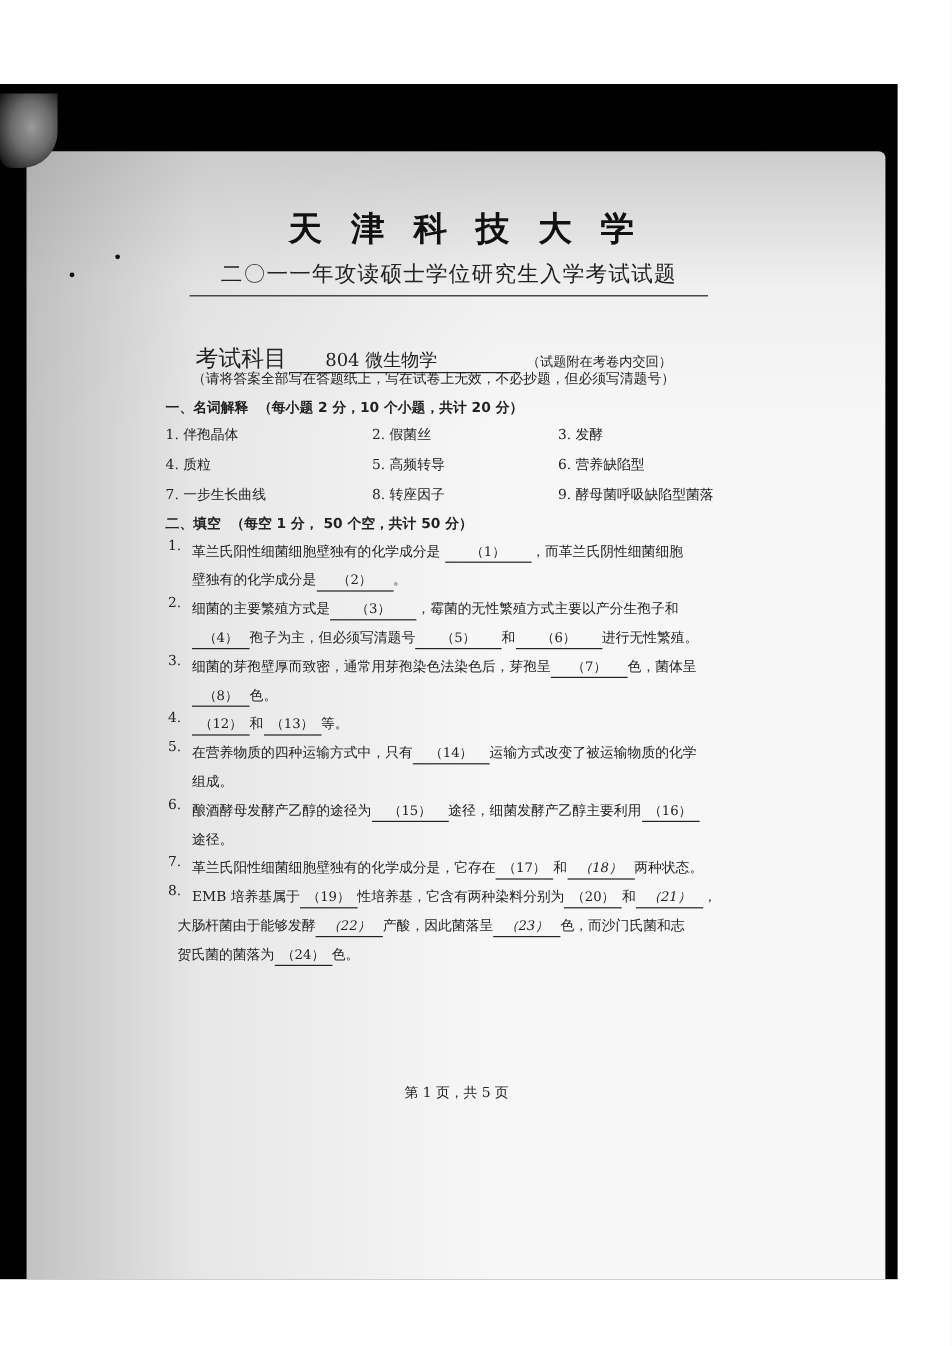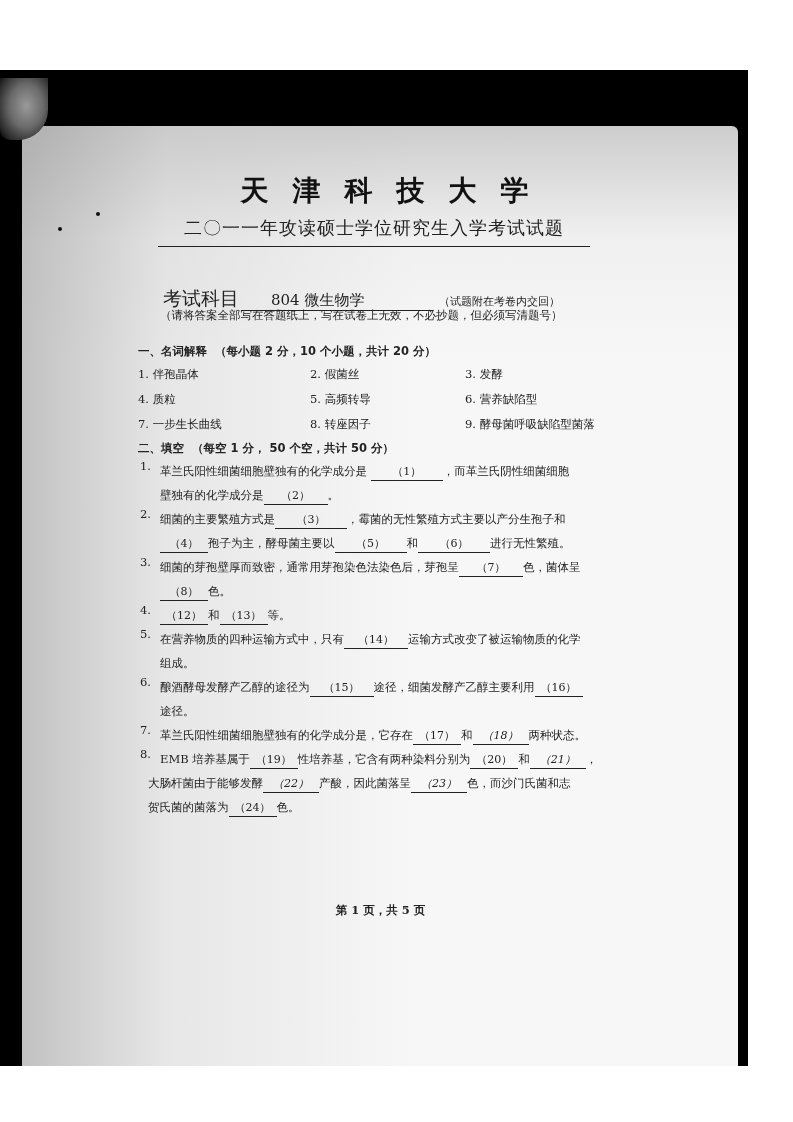--- a/index.html
+++ b/index.html
@@ -46,37 +46,37 @@
     .subject-row .label { font-size: 19px; }
     .subject-row .underline {
       display: inline-block; border-bottom: 1.5px solid #222; width: 192px; padding-left: 30px;
       box-sizing: border-box; font-size: 15px; margin-left: 2px;
     }
     .subject-row .note { font-size: 11px; margin-left: 6px; }
     .instruction {
       position: absolute; left: 160px; top: 308px; font-size: 11.5px; color: #222; white-space: nowrap;
     }
 
-    .content { position: absolute; left: 138px; top: 340px; width: 490px; font-size: 11.5px; color: #222; }
+    .content { position: absolute; left: 138px; top: 328px; width: 490px; font-size: 11.5px; color: #222; }
     .section-head { font-family: "DejaVu Sans", sans-serif; font-weight: bold; font-size: 11.5px; height: 22px; line-height: 22px; }
     .section-head .sub { font-weight: bold; margin-left: 8px; }
     .terms { display: grid; grid-template-columns: 172px 155px 160px; }
     .term { height: 25px; line-height: 25px; white-space: nowrap; }
 
     .q { position: relative; padding-left: 22px; }
     .q .num { position: absolute; left: 2px; top: 0; }
     .q .line { height: 24px; line-height: 24px; white-space: nowrap; }
     .blank {
       display: inline-block; border-bottom: 1px solid #222; text-align: center;
       line-height: 16px; font-size: 11px;
     }
     .w48 { width: 48px; } .w56 { width: 56px; font-style: italic; } .w64 { width: 64px; } .w72 { width: 72px; }
 
     .footer {
-      position: absolute; left: 0; width: 761px; top: 903px; text-align: center; font-size: 11.5px; color: #222; font-weight: bold;
+      position: absolute; left: 0; width: 761px; top: 903px; text-align: center; font-size: 11.5px; color: #222;
     }
   </style>
 </head>
 <body>
 
 <div class="photo">
   <div class="paper">
     <div class="dot dot-a"></div>
     <div class="dot dot-b"></div>
   </div>
@@ -113,21 +113,21 @@
 
   <div class="q">
     <span class="num">1.</span>
     <div class="line"><span>革兰氏阳性细菌细胞壁独有的化学成分是 </span><span class="blank w72">（1）</span><span>，而革兰氏阴性细菌细胞</span></div>
     <div class="line"><span>壁独有的化学成分是</span><span class="blank w64">（2）</span><span>。</span></div>
   </div>
 
   <div class="q">
     <span class="num">2.</span>
     <div class="line"><span>细菌的主要繁殖方式是</span><span class="blank w72">（3）</span><span>，霉菌的无性繁殖方式主要以产分生孢子和</span></div>
-    <div class="line"><span class="blank w48">（4）</span><span>孢子为主，酵母菌主要以</span><span class="blank w72">（5）</span><span>和</span><span class="blank w72">（6）</span><span>进行无性繁殖。</span></div>
+    <div class="line"><span class="blank w48">（4）</span><span>孢子为主，但必须写清题号</span><span class="blank w72">（5）</span><span>和</span><span class="blank w72">（6）</span><span>进行无性繁殖。</span></div>
   </div>
 
   <div class="q">
     <span class="num">3.</span>
     <div class="line"><span>细菌的芽孢壁厚而致密，通常用芽孢染色法染色后，芽孢呈</span><span class="blank w64">（7）</span><span>色，菌体呈</span></div>
     <div class="line"><span class="blank w48">（8）</span><span>色。</span></div>
   </div>
 
   <div class="q">
     <span class="num">4.</span>

